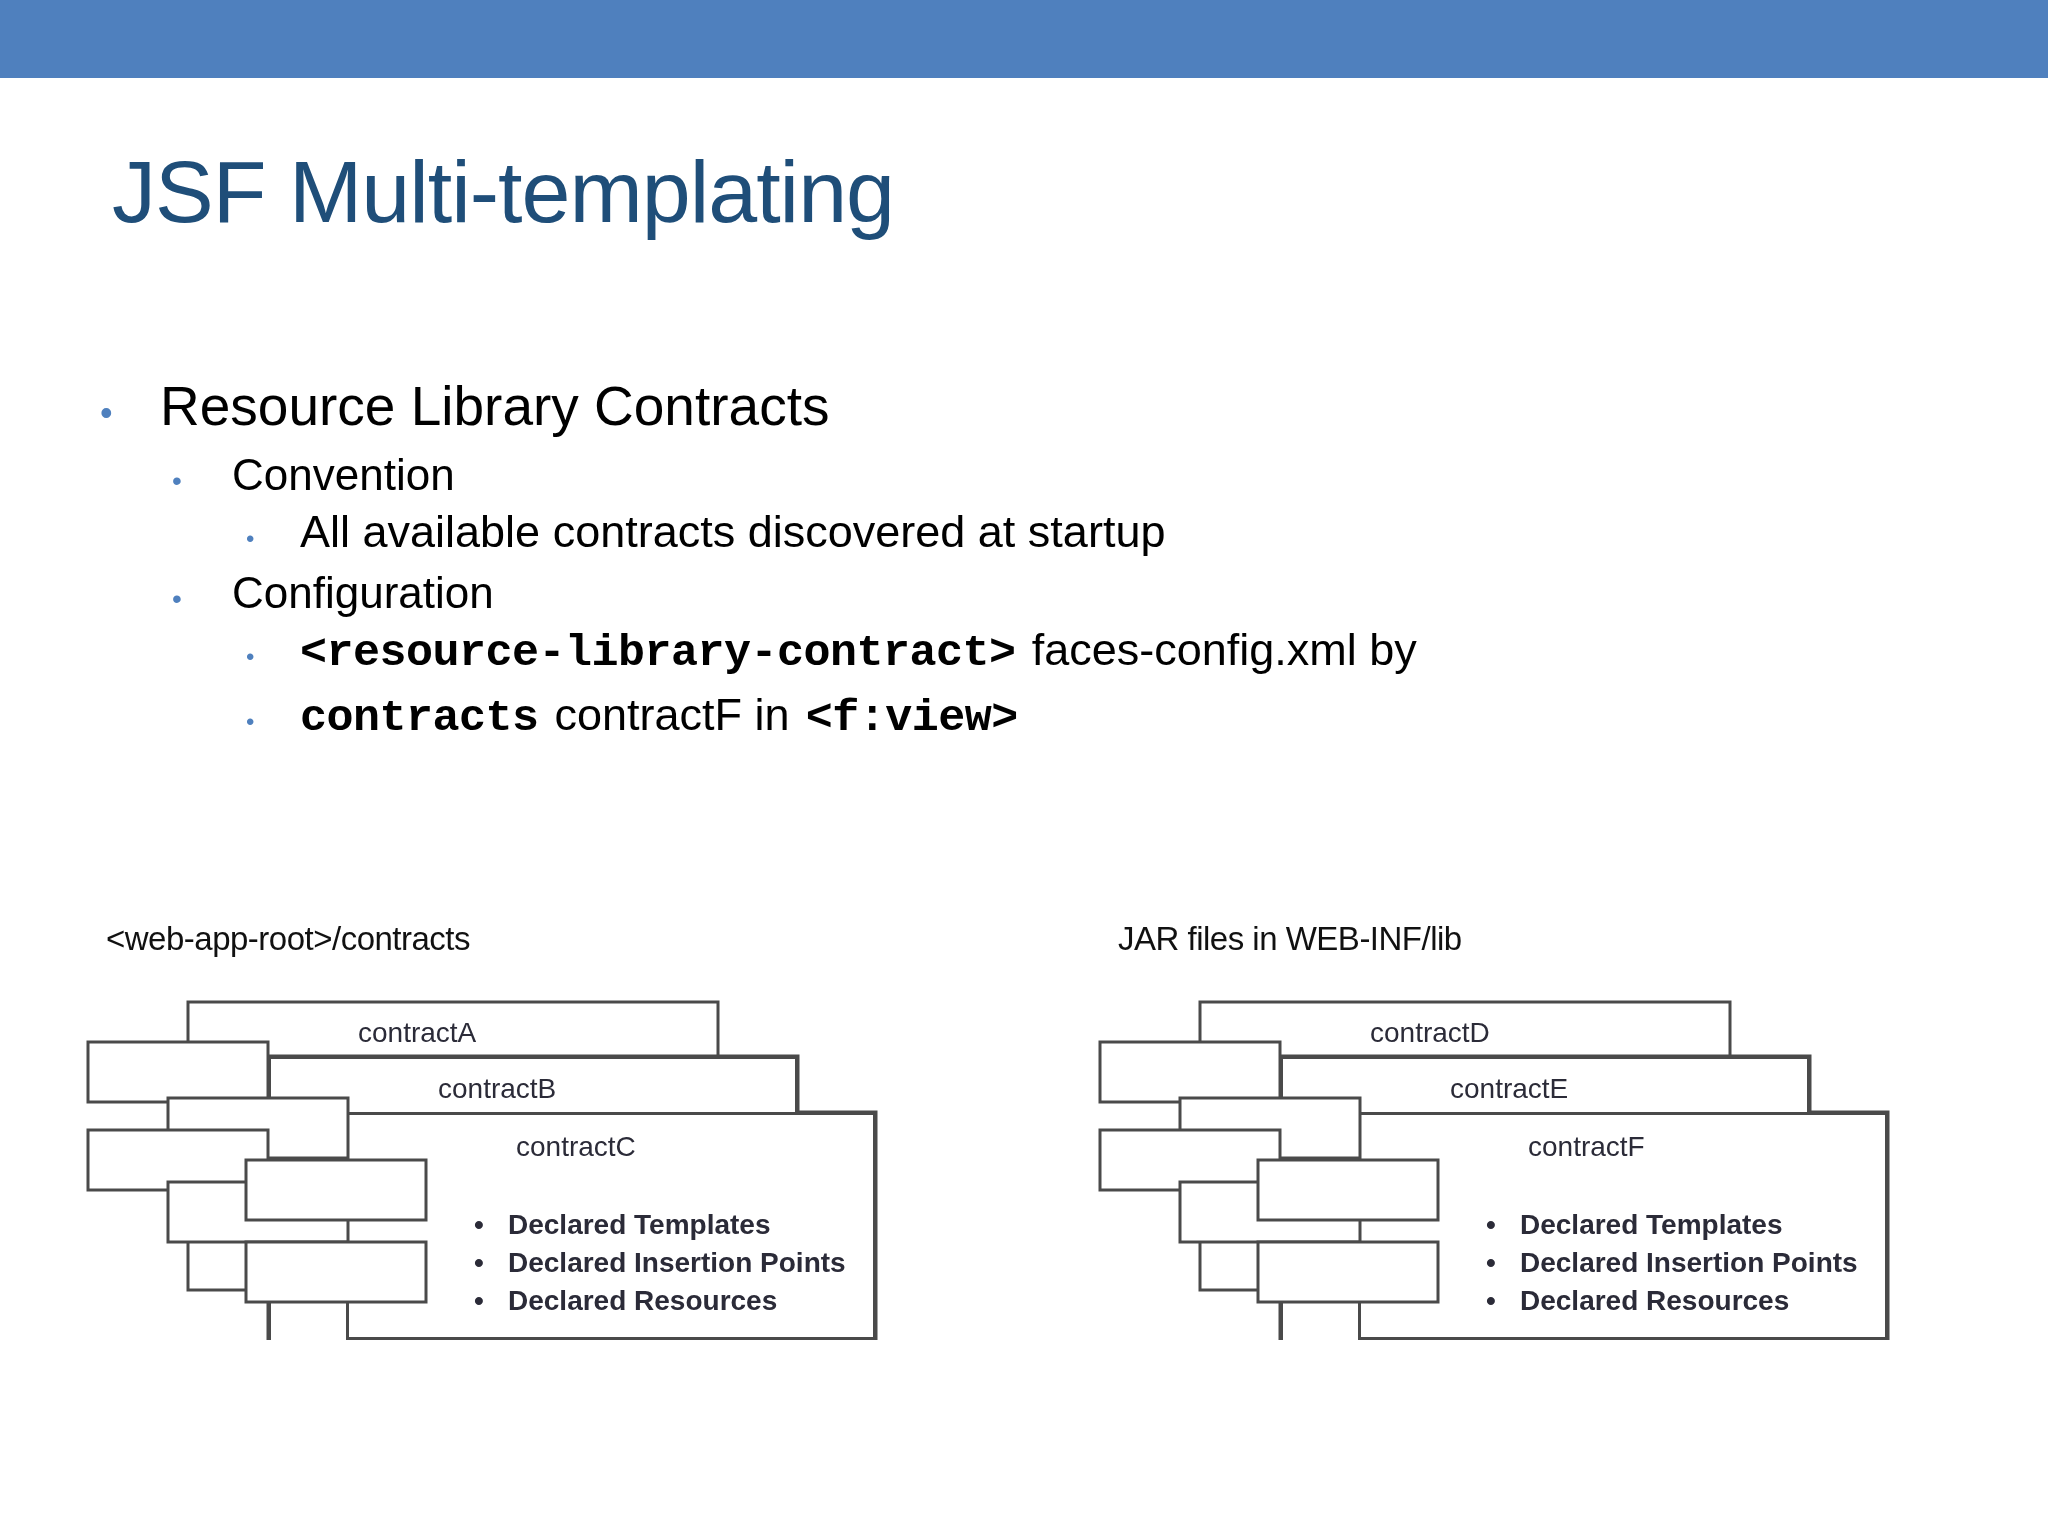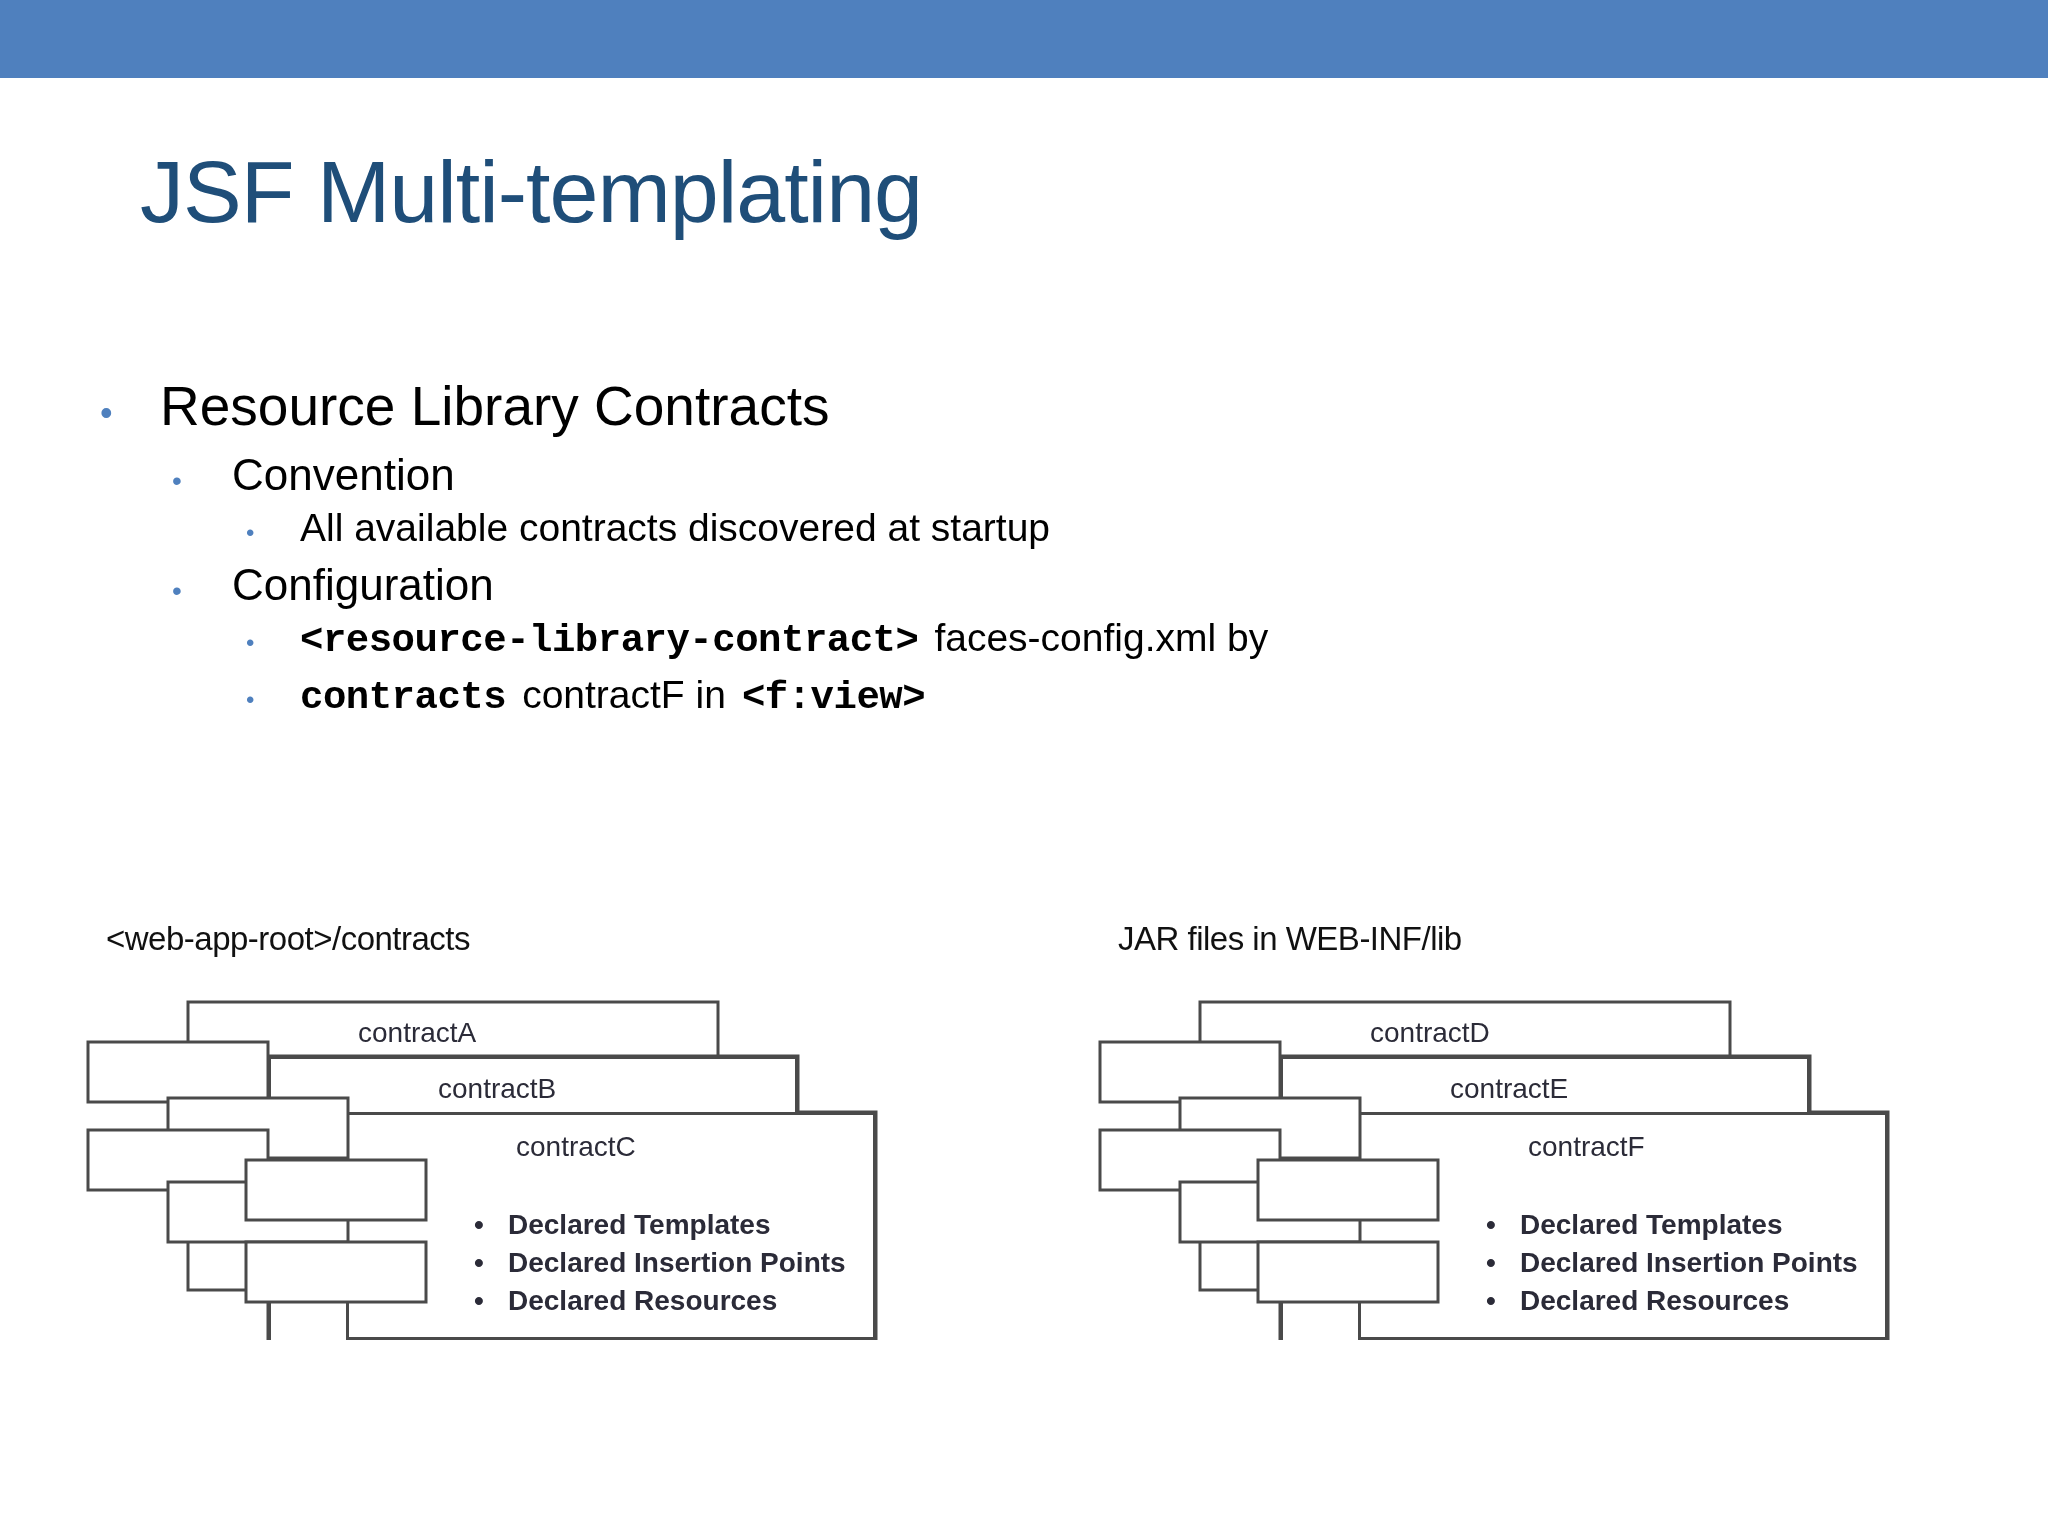--- a/index.html
+++ b/index.html
@@ -29,21 +29,20 @@
   .slide-title {
     position: absolute;
     left: 112px;
     top: 148px;
     font-size: 88px;
     line-height: 1.0;
     color: #1F4E79;
     letter-spacing: -1px;
     white-space: nowrap;
     font-weight: normal;
-    margin-left: 28px;
   }
 
   
   .body-list {
     position: absolute;
     left: 100px;
     top: 374px;
     width: 1850px;
   }
   .bl {
@@ -64,21 +63,21 @@
   .lvl1 .txt { font-size: 55px; }
 
   
   .lvl2 { margin-left: 72px; margin-bottom: 6px; }
   .lvl2 .dot { font-size: 28px; width: 44px; }
   .lvl2 .txt { font-size: 44px; }
 
   
   .lvl3 { margin-left: 146px; margin-bottom: 10px; }
   .lvl3 .dot { font-size: 24px; width: 38px; }
-  .lvl3 .txt { font-size: 39px; }
+  .lvl3 .txt { font-size: 45px; }
 
   .mono {
     font-family: "Liberation Mono", "DejaVu Sans Mono", monospace;
     font-weight: bold;
     font-size: 0.96em;
     letter-spacing: -0.5px;
   }
 
   
   .figure { position: absolute; }

